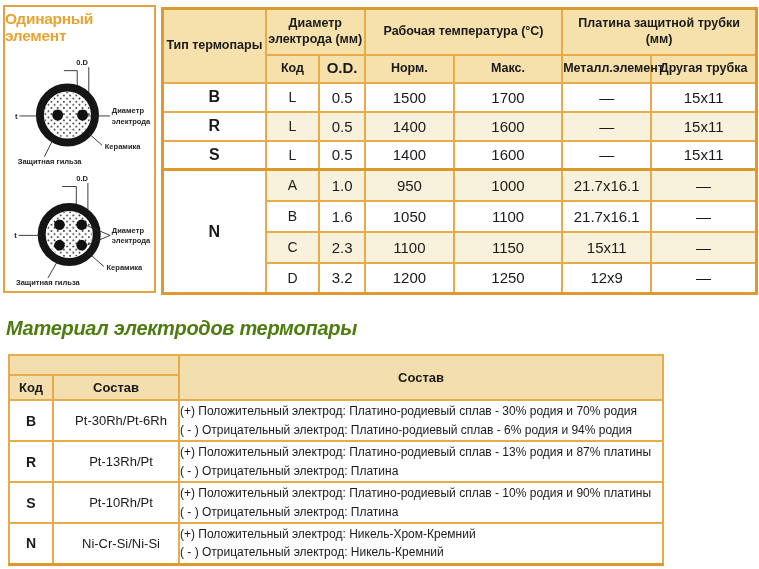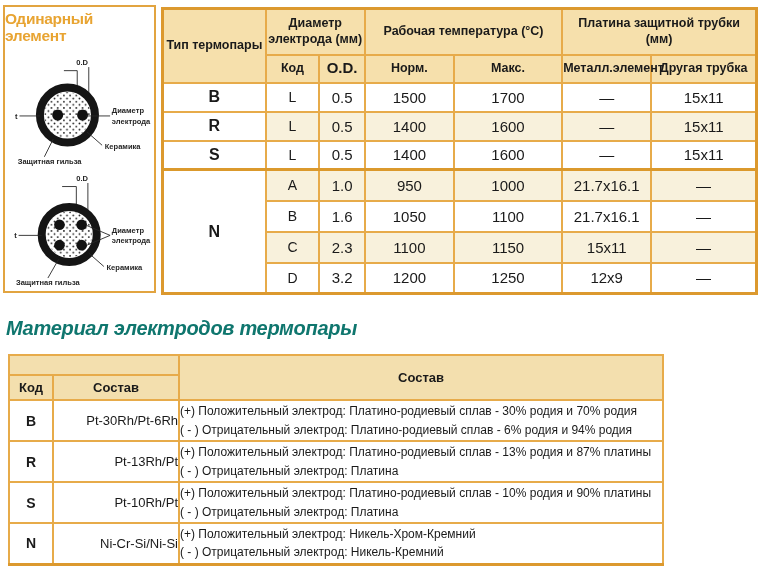--- a/index.html
+++ b/index.html
@@ -25,31 +25,31 @@
   .t1 tbody tr.rn{height:31px;}
   .t1 .type{font-weight:700;font-size:16px;background:#fff;}
   .t1 .sub{font-size:14px;}
   .t1 tr.cream td{background:#F8F1DC;}
   .t1 tr.cream td.type{background:#fff;}
   .t1 tr.nsep td{border-top:3px solid #DB992C;}
   .odh{font-weight:700 !important;font-size:15px !important;}
 
   
   .sec-title{position:absolute;left:6px;top:317px;font-size:20px;font-weight:700;
-             font-style:italic;color:#0f766e;letter-spacing:-0.3px;}
+             font-style:italic;color:#4d7c0f;letter-spacing:-0.3px;}
 
   
   .t2{position:absolute;left:8px;top:354px;width:656px;border-collapse:collapse;
       table-layout:fixed;background:#fff;border:2px solid #DC992E;border-bottom-width:3px;}
   .t2 th,.t2 td{border:2px solid #E7AB4A;vertical-align:middle;padding:0;}
   .t2 thead th{background:#F3DFAE;font-weight:600;font-size:13px;text-align:center;}
   .t2 .hh1{height:20px;} .t2 .hh2{height:25px;}
   .t2 tbody tr{height:41px;}
   .t2 .code{text-align:center;font-weight:600;font-size:14px;}
-  .t2 .comp{text-align:right;font-size:13px;padding-left:10px;margin-top:37px;}
+  .t2 .comp{text-align:center;font-size:13px;padding-left:10px;margin-top:37px;}
   .t2 .detail{text-align:left;font-size:12px;line-height:1.55;}
 </style>
 </head>
 <body>
 
 <div class="page">
 
   <div class="panel">
     <div class="panel-title">Одинарный элемент</div>
 

